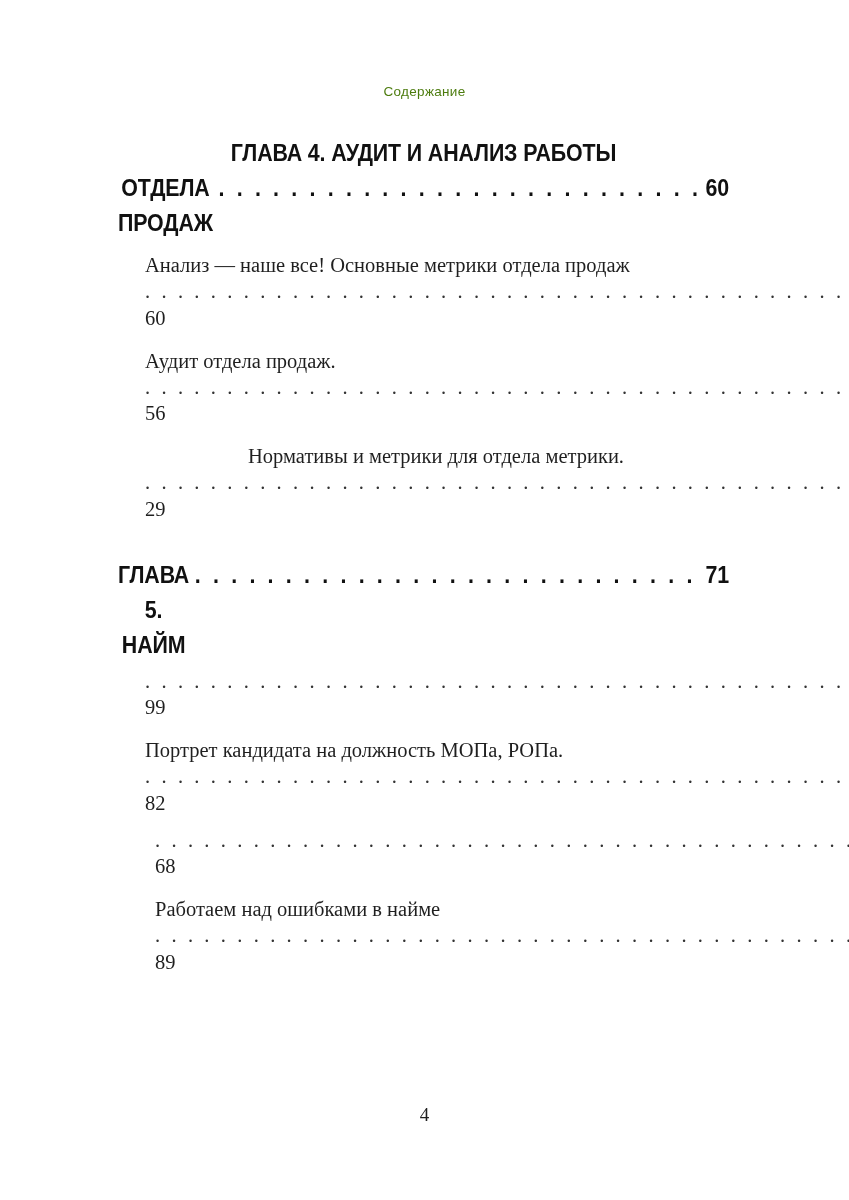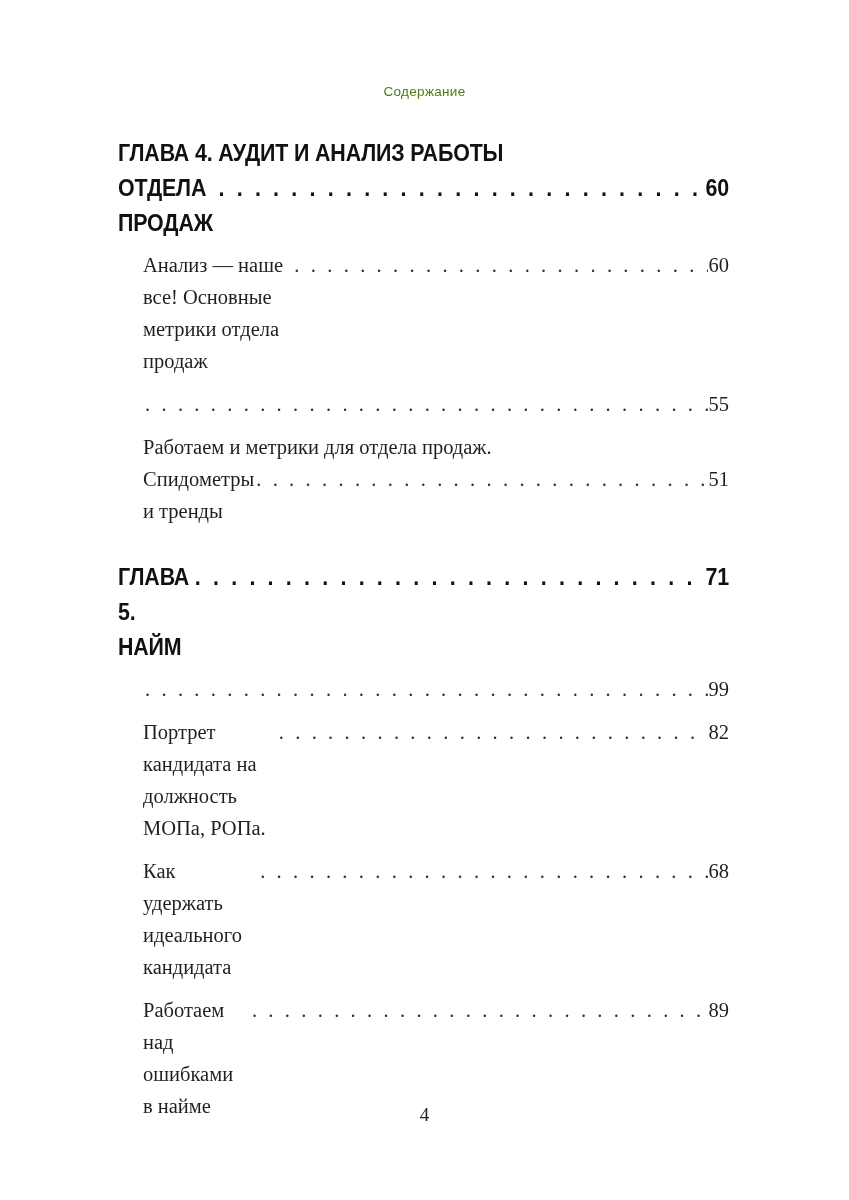--- a/index.html
+++ b/index.html
@@ -42,20 +42,21 @@
   
   .toc {
     position: absolute;
     top: 136px;
     left: 118px;
     width: 611px;   
   }
 
   .chapter-block {
     margin-bottom: 0;
+    text-align: center;
   }
 
   
   .chapter {
     font-family: "Liberation Sans", "DejaVu Sans", sans-serif;
     font-weight: 700;
     font-size: 23px;
     line-height: 35px;
     letter-spacing: -0.15px;
     color: #111111;
@@ -100,20 +101,21 @@
     font-size: 20.5px;
     line-height: 32px;
     color: #1f1f1f;
     margin-left: 25px;           
     width: 586px;                
   }
   .entry .leader-row {
     display: flex;
     align-items: baseline;
     width: 100%;
+    flex-direction: column;
   }
   .entry .title-text {
     white-space: pre-wrap;
   }
   .entry .lead {
     flex: 1 1 auto;
     overflow: hidden;
     white-space: nowrap;
     margin: 0 1px 0 2px;
     color: #333333;
@@ -164,31 +166,31 @@
         <div class="entry">
           <div class="leader-row">
             <span class="title-text">Анализ — наше все! Основные метрики отдела продаж</span>
             <span class="lead">. . . . . . . . . . . . . . . . . . . . . . . . . . . . . . . . . . . . . . . . . . . . . . . . . . . . . . . . . . . . . . . . . . . . . . . . . . . . . . . . . .</span>
             <span class="pagenum">60</span>
           </div>
         </div>
         <div style="height: 11px;"></div>
         <div class="entry">
           <div class="leader-row">
-            <span class="lead">. . . . . . . . . . . . . . . . . . . . . . . . . . . . . . . . . . . . . . . . . . . . . . . . . . . . . . . . . . . . . . . . . . . . . . . . . . . . . . . . . .</span>
-            <span class="pagenum">55</span>
-          </div>
-        </div>
-        <div style="height: 11px;"></div>
-        <div class="entry">
-          <span class="plain-line">Работаем и метрики для отдела продаж.</span>
-          <div class="leader-row">
-            <span class="title-text">Спидометры и тренды</span>
-            <span class="lead">. . . . . . . . . . . . . . . . . . . . . . . . . . . . . . . . . . . . . . . . . . . . . . . . . . . . . . . . . . . . . . . . . . . . . . . . . . . . . . . . . .</span>
-            <span class="pagenum">51</span>
+            <span class="title-text">Аудит отдела продаж.</span>
+            <span class="lead">. . . . . . . . . . . . . . . . . . . . . . . . . . . . . . . . . . . . . . . . . . . . . . . . . . . . . . . . . . . . . . . . . . . . . . . . . . . . . . . . . .</span>
+            <span class="pagenum">56</span>
+          </div>
+        </div>
+        <div style="height: 11px;"></div>
+        <div class="entry">
+          <span class="plain-line">Нормативы и метрики для отдела метрики.</span>
+          <div class="leader-row">
+            <span class="lead">. . . . . . . . . . . . . . . . . . . . . . . . . . . . . . . . . . . . . . . . . . . . . . . . . . . . . . . . . . . . . . . . . . . . . . . . . . . . . . . . . .</span>
+            <span class="pagenum">29</span>
           </div>
         </div>
       </div>
       <div style="height: 33px;"></div>
       <div class="chapter-block">
         <div class="chapter">
           <div class="leader-row">
             <span class="title-text">ГЛАВА 5. НАЙМ</span>
             <span class="lead">. . . . . . . . . . . . . . . . . . . . . . . . . . . . . . . . . . . . . . . . . . . . . . . . . . . . . . . . . . . . . . . . . . . . . . . . . . . . . . . . . .</span>
             <span class="pagenum">71</span>
@@ -205,21 +207,20 @@
         <div class="entry">
           <div class="leader-row">
             <span class="title-text">Портрет кандидата на должность МОПа, РОПа.</span>
             <span class="lead">. . . . . . . . . . . . . . . . . . . . . . . . . . . . . . . . . . . . . . . . . . . . . . . . . . . . . . . . . . . . . . . . . . . . . . . . . . . . . . . . . .</span>
             <span class="pagenum">82</span>
           </div>
         </div>
         <div style="height: 11px;"></div>
         <div class="entry gap-lead">
           <div class="leader-row">
-            <span class="title-text">Как удержать идеального кандидата</span>
             <span class="lead" style="margin-left: 12px;">. . . . . . . . . . . . . . . . . . . . . . . . . . . . . . . . . . . . . . . . . . . . . . . . . . . . . . . . . . . . . . . . . . . . . . . . . . . . . . . . . .</span>
             <span class="pagenum">68</span>
           </div>
         </div>
         <div style="height: 11px;"></div>
         <div class="entry gap-lead">
           <div class="leader-row">
             <span class="title-text">Работаем над ошибками в найме</span>
             <span class="lead" style="margin-left: 12px;">. . . . . . . . . . . . . . . . . . . . . . . . . . . . . . . . . . . . . . . . . . . . . . . . . . . . . . . . . . . . . . . . . . . . . . . . . . . . . . . . . .</span>
             <span class="pagenum">89</span>

